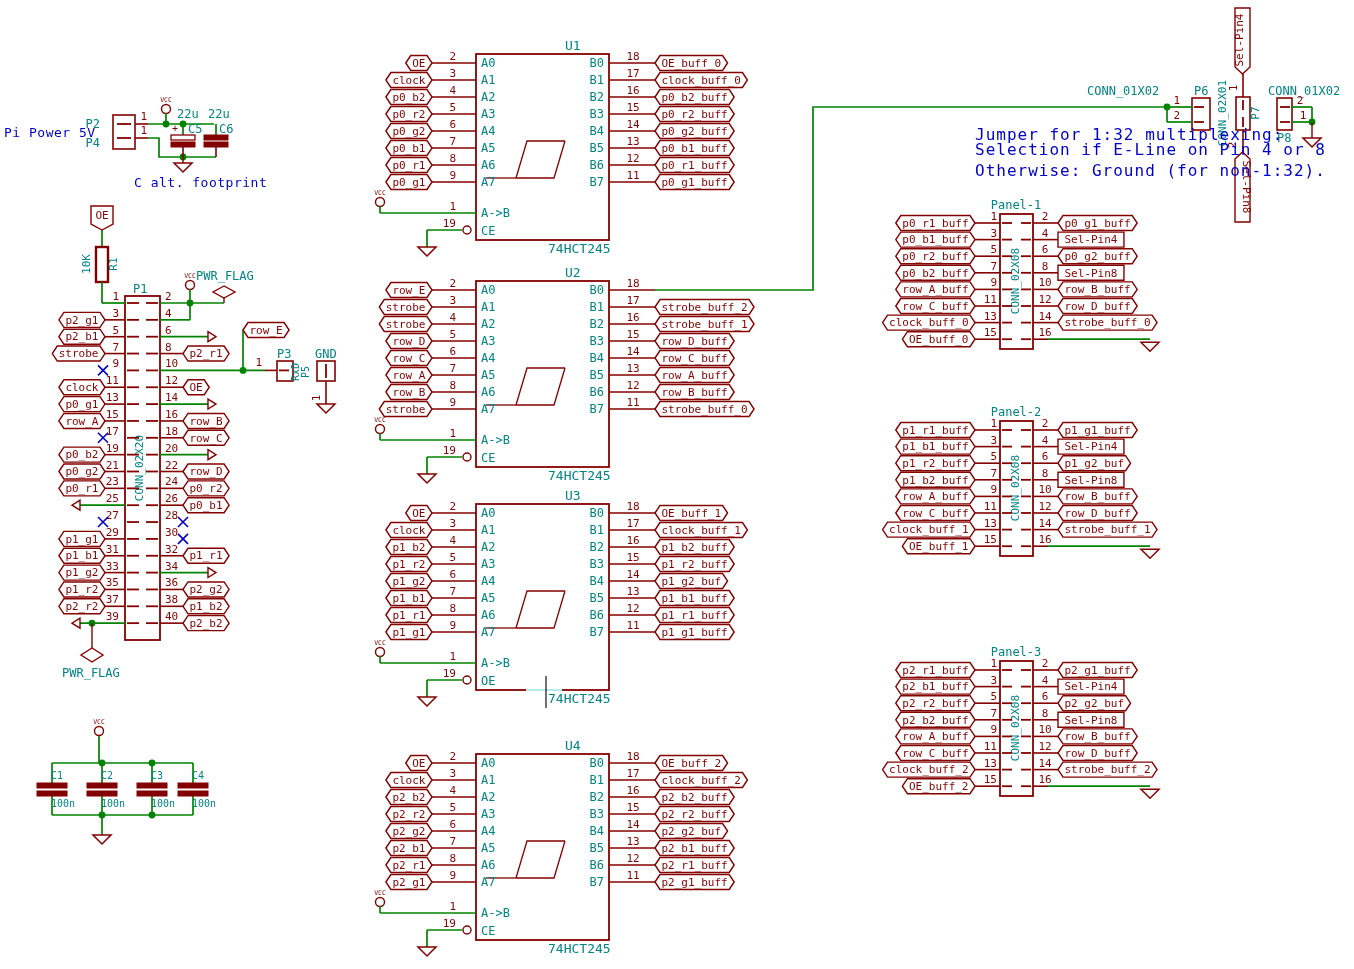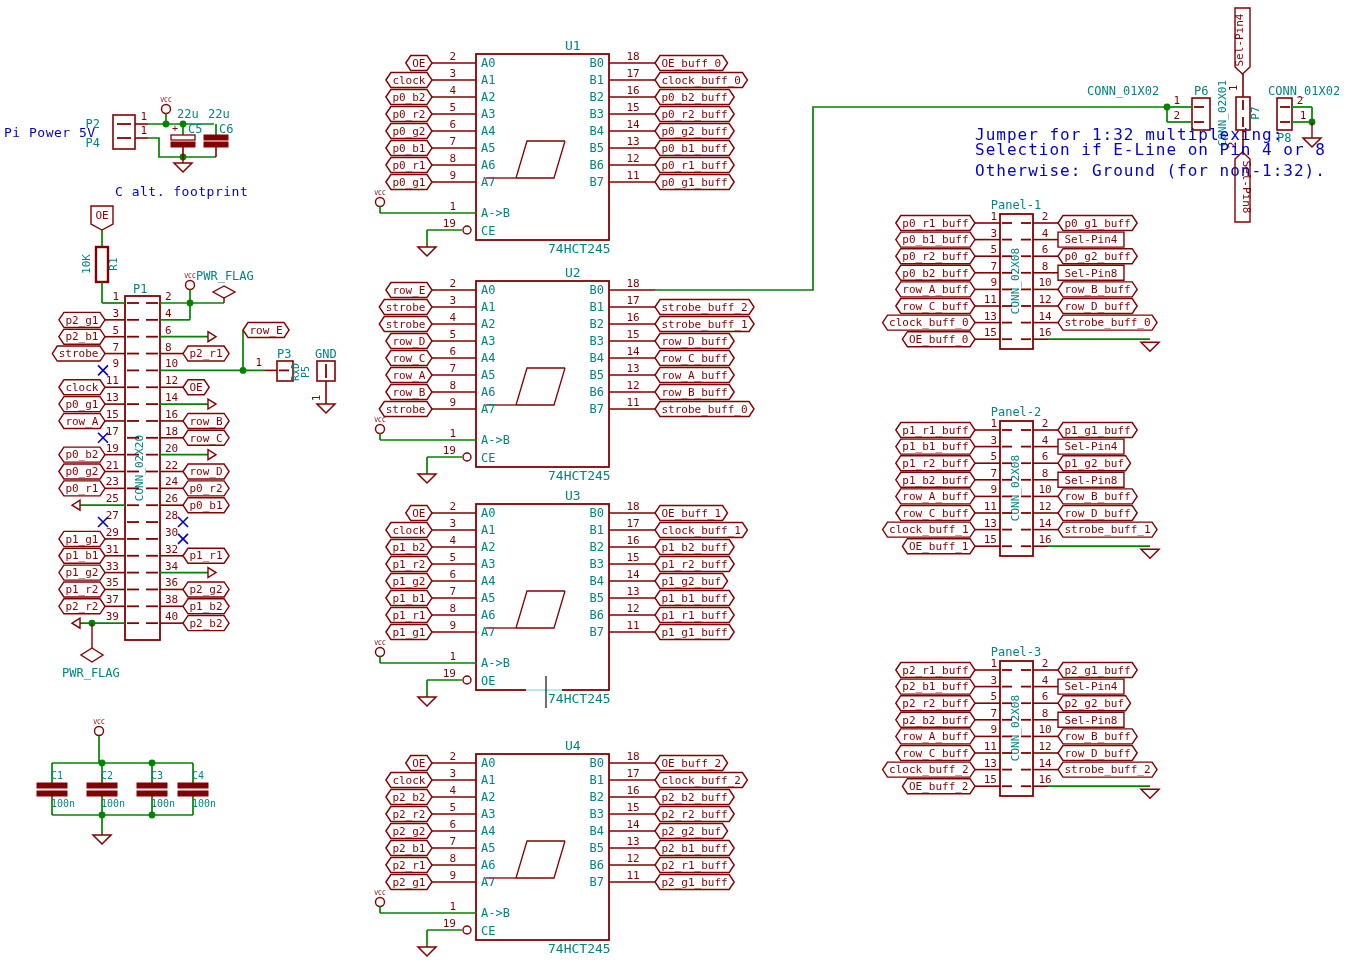--- a/index.html
+++ b/index.html
@@ -975,17 +975,17 @@
       <line x1="193" y1="763" x2="193" y2="783" stroke="#008400" stroke-width="1.7"></line>
       <line x1="193" y1="796" x2="193" y2="815" stroke="#008400" stroke-width="1.7"></line>
       <rect x="178" y="783" width="30" height="5" fill="#840000" stroke="#840000"></rect>
       <rect x="178" y="791" width="30" height="5" fill="#840000" stroke="#840000"></rect>
       <text x="192" y="779" fill="#008484" font-size="10px" text-anchor="start">C4</text>
       <text x="192" y="807" fill="#008484" font-size="10px" text-anchor="start">100n</text>
       <line x1="102" y1="815" x2="102" y2="835" stroke="#008400" stroke-width="1.7"></line>
       <polygon points="93,835 111,835 102,844" fill="none" stroke="#840000" stroke-width="1.5"></polygon>
     </svg>
   <div class="note" style="left:4px;top:125px;">Pi Power 5V</div>
-  <div class="note" style="left:115px;top:175px;margin-top:9px;">C alt. footprint</div>
+  <div class="note" style="left:134px;top:175px;">C alt. footprint</div>
   <div class="jnote" style="left:941px;top:127px;">Jumper for 1:32 multiplexing:</div>
   <div class="jnote" style="left:941px;top:142px;">Selection if E-Line on Pin 4 or 8</div>
   <div class="jnote" style="left:941px;top:163px;">Otherwise: Ground (for non-1:32).</div>
 </div>
 
 </body></html>

